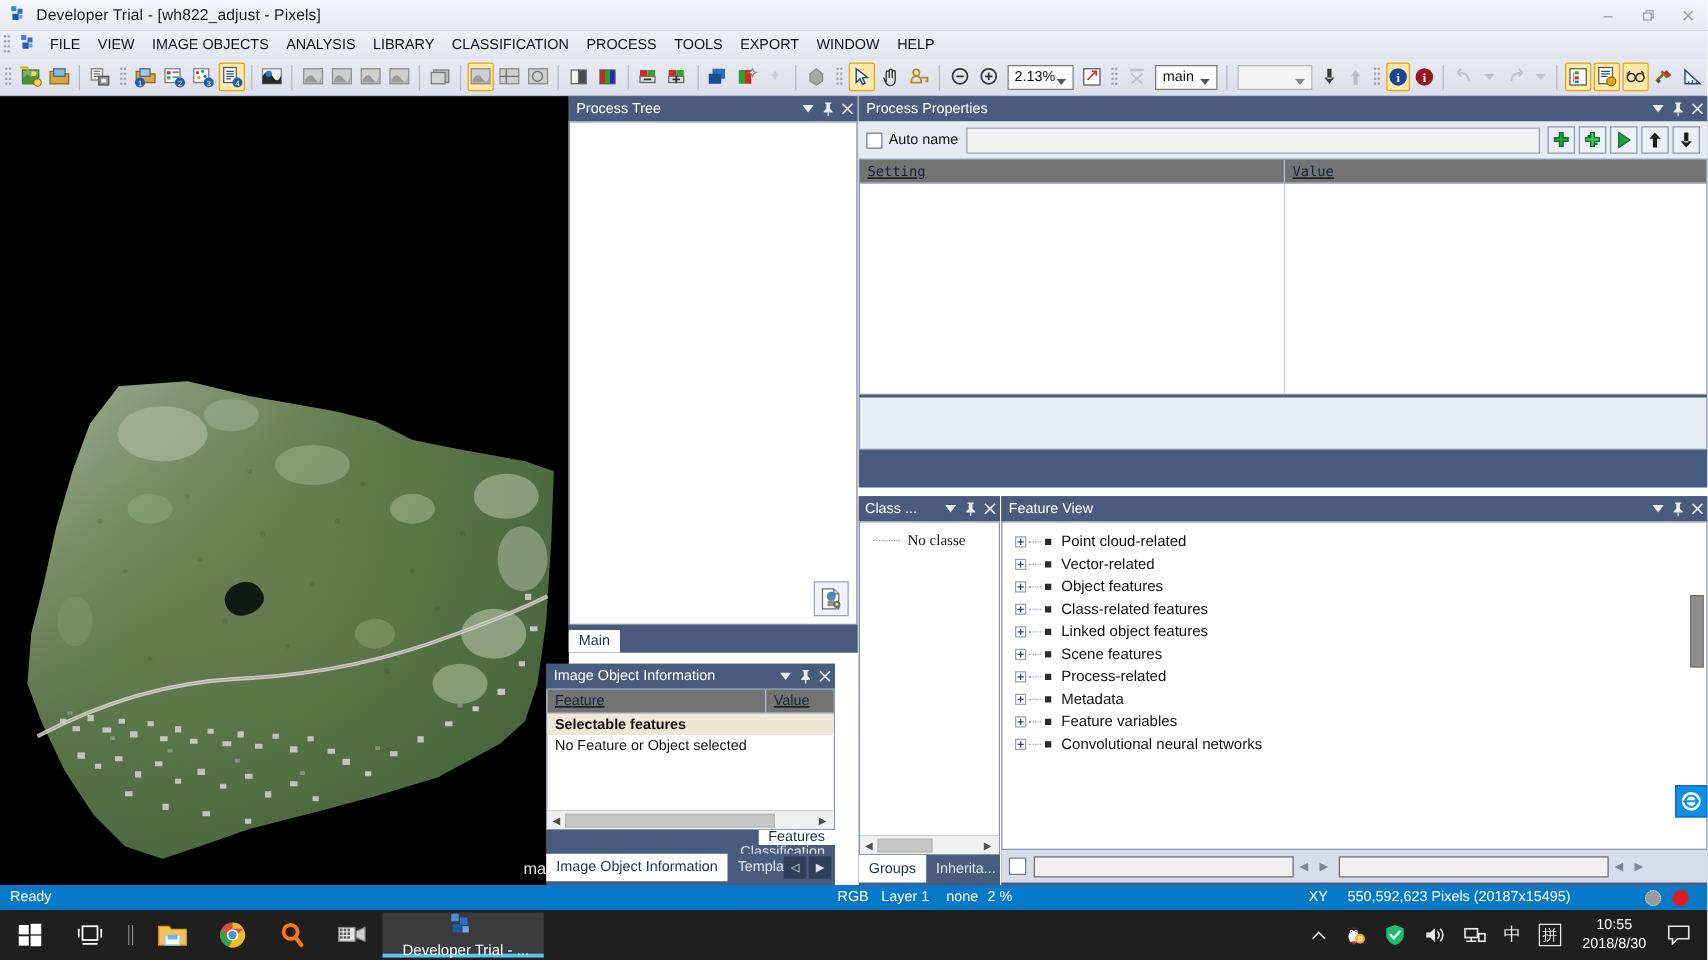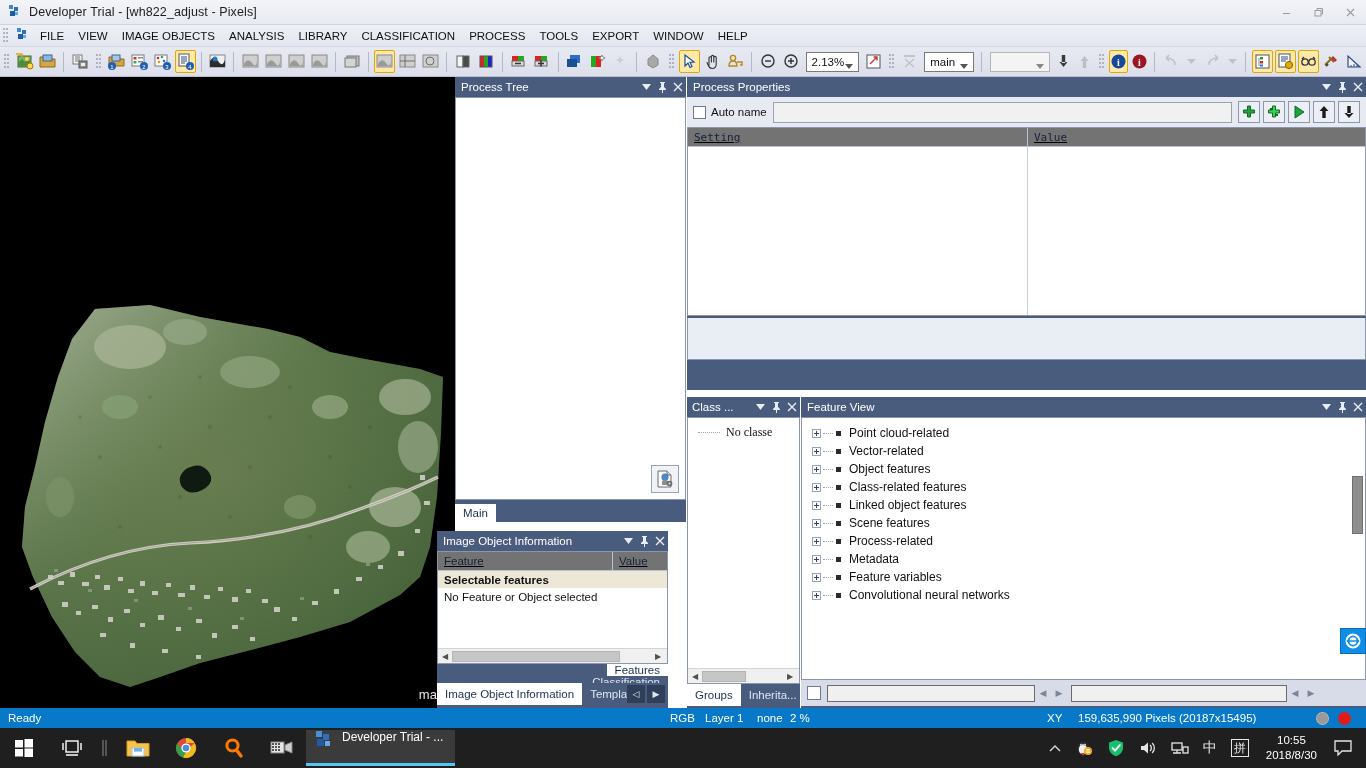--- a/index.html
+++ b/index.html
@@ -145,22 +145,22 @@
   }
   .statusbar .seg { padding: 0 8px; white-space: nowrap; }
 
   
   .taskbar {
     position: absolute; left: 0; top: 728px; width: 1366px; height: 40px;
     background: #1f1f1f; display: flex; align-items: center;
   }
   .tk-item { width: 48px; height: 40px; display: flex; align-items: center; justify-content: center; }
   .tk-app {
-    height: 36px; background: #3b3b3b; display: flex; 
-    padding: 0 12px 0 8px; border-bottom: 3px solid #56c7f5; color: #fff; font-size: 12px;
+    height: 36px; background: #3b3b3b; display: flex; align-items: center;
+    padding: 0 12px 0 8px; border-bottom: 3px solid #56c7f5; color: #fff; font-size: 12px; flex-direction: column;
   }
   .tk-app .lbl { margin-left: 8px; white-space: nowrap; }
   .tray { margin-left: auto; display: flex; align-items: center; height: 40px; }
   .tray .ti { padding: 0 7px; display: flex; align-items: center; justify-content: center; color: #e6e6e6; font-size: 13px; }
   .clock { color: #fff; font-size: 11.5px; text-align: center; line-height: 15px; padding: 0 10px; }
 
   .rl { position: absolute; }
 </style>
 </head>
 <body>
@@ -1097,21 +1097,21 @@
     </svg>
   </div>
 
   <div class="statusbar">
     <span class="seg">Ready</span>
     <span class="rl" style="left:670px;">RGB</span>
     <span class="rl" style="left:705px;">Layer 1</span>
     <span class="rl" style="left:757px;">none</span>
     <span class="rl" style="left:790px;">2 %</span>
     <span class="rl" style="left:1047px;">XY</span>
-    <span class="rl" style="left:1078px;">159,635,990 Pixels  (20187x15495)</span>
+    <span class="rl" style="left:1078px;">550,592,623 Pixels  (20187x15495)</span>
     <span class="rl" style="left:1316px; top:4px; width:13px; height:13px; border-radius:50%; background:#9a9a9a; border:1px dotted #ddd;"></span>
     <span class="rl" style="left:1338px; top:4px; width:13px; height:13px; border-radius:50%; background:#e01b1b;"></span>
   </div>
 
   <div class="taskbar">
     <div class="tk-item">
       <svg width="20" height="20" viewBox="0 0 20 20">
         <rect x="1" y="2" width="8" height="7.5" fill="#fff"></rect>
         <rect x="10.5" y="1" width="8.5" height="8.5" fill="#fff"></rect>
         <rect x="1" y="11" width="8" height="7.5" fill="#fff"></rect>

